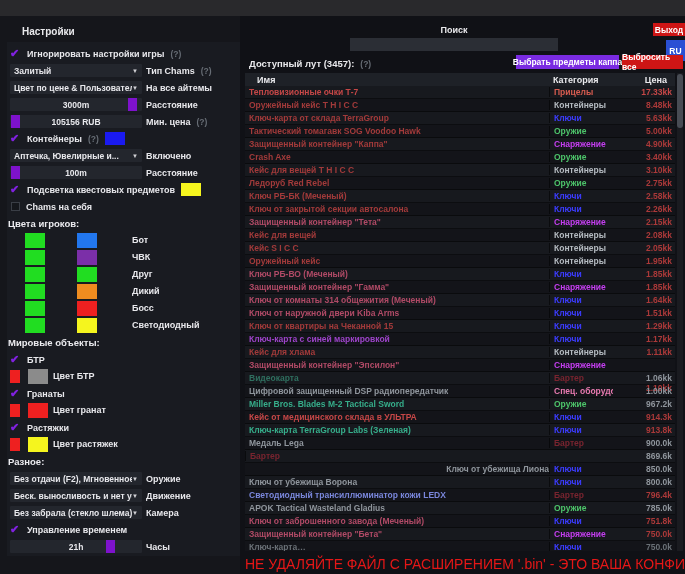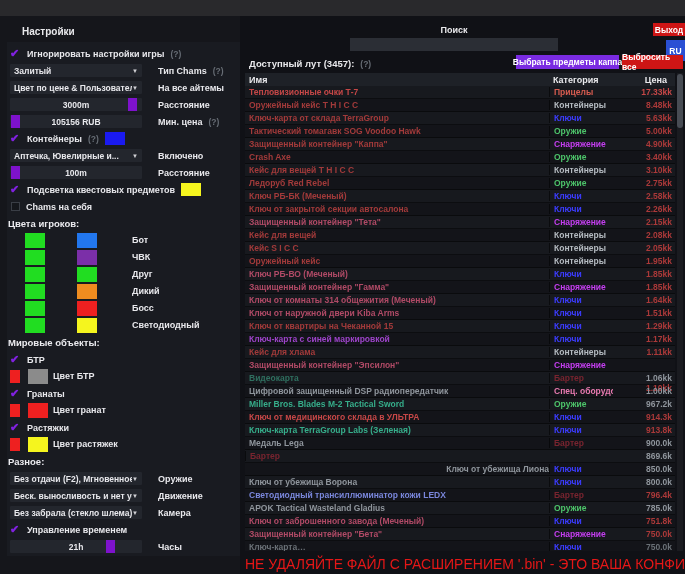--- a/index.html
+++ b/index.html
@@ -35,21 +35,21 @@
 
   .field {
     width:132px; height:13px; background:#23262d; border-radius:1px;
     display:flex; align-items:center; padding:0 4px; position:relative; flex:none;
   }
   .fval { font-size:8.5px; font-weight:bold; color:#e8e8ec; white-space:nowrap; overflow:hidden; }
   .arrow { margin-left:auto; font-size:6px; color:#d0d0d4; }
   .field.slider { justify-content:center; }
   .thumb { position:absolute; top:0; width:9px; height:13px; background:#7e12cc; }
   .sval { position:relative; font-size:8.5px; font-weight:bold; color:#e8e8ec; }
-  .flbl { font-size:9px; font-weight:bold; color:#e8e8ec; margin-left:16px; white-space:nowrap; }
+  .flbl { font-size:9px; font-weight:bold; color:#e8e8ec; margin-left:4px; white-space:nowrap; }
 
   .srow.colors2 .sw1 { position:absolute; left:18px; top:1px; width:20px; height:15px; }
   .srow.colors2 .sw2 { position:absolute; left:70px; top:1px; width:20px; height:15px; }
   .srow.colors2 .flbl { position:absolute; left:125px; top:3px; margin:0; }
   .srow.colorsW .sw1 { position:absolute; left:3px;  top:2px; width:10px; height:13px; }
   .srow.colorsW .sw2 { position:absolute; left:21px; top:1px; width:20px; height:15px; }
   .srow.colorsW .flbl { position:absolute; left:46px; top:3px; margin:0; }
 
   
   #search-label { left:350px; top:25px; width:208px; text-align:center; font-size:9px; font-weight:bold; color:#e9e9ec; }
@@ -63,21 +63,21 @@
   #loot-title-row { left:249px; top:58px; font-size:9.5px; font-weight:bold; color:#e9e9ec; }
   #loot-help { color:#676d75; font-size:8.5px; margin-left:6px; }
   #kappa-button { left:516px; top:55px; width:103px; height:14px; background:#7a2be2; font-size:8.5px; white-space:nowrap; }
   #drop-all-button { left:622px; top:55px; width:61px; height:14px; background:#ce1515; font-size:8.5px; }
 
   
   #loot-header {
     left:245px; top:73px; width:430px; height:13px; background:#1e2127;
     display:flex; align-items:center; font-size:9px; font-weight:bold; color:#e9e9ec;
   }
-  .hname { width:304px; padding-left:4px; }
+  .hname { width:304px; padding-left:12px; }
   .hcat  { flex:1; padding-left:4px; }
   .hprice{ width:62px; text-align:right; padding-right:8px; }
 
   #loot-rows { left:245px; top:86px; width:430px; height:465px; overflow:hidden; }
   .lrow {
     display:flex; align-items:center; height:13px; font-size:8.5px; font-weight:bold;
     background:#17191e; border-bottom:1px solid rgba(0,0,0,0.45);
   }
   .lrow.alt { background:#131419; }
   .lname { width:304px; padding-left:4px; white-space:nowrap; overflow:hidden; }
@@ -401,21 +401,21 @@
         <span class="lname" style="color: rgb(143, 149, 156);">Цифровой защищенный DSP радиопередатчик</span>
         <span class="lcat" style="color: rgb(232, 122, 176);">Спец. оборудование</span>
         <span class="lprice" style="color: rgb(143, 149, 156);">1.00kk</span>
       </div>
       <div class="lrow">
         <span class="lname" style="color: rgb(54, 173, 138);">Miller Bros. Blades M-2 Tactical Sword</span>
         <span class="lcat" style="color: rgb(77, 196, 106);">Оружие</span>
         <span class="lprice" style="color: rgb(143, 149, 156);">967.2k</span>
       </div>
       <div class="lrow alt">
-        <span class="lname" style="color: rgb(198, 71, 71);">Ключ от медицинского склада в УЛЬТРА</span>
+        <span class="lname" style="color: rgb(198, 71, 71);">Кейс от медицинского склада в УЛЬТРА</span>
         <span class="lcat" style="color: rgb(60, 60, 255);">Ключи</span>
         <span class="lprice" style="color: rgb(171, 57, 57);">914.3k</span>
       </div>
       <div class="lrow">
         <span class="lname" style="color: rgb(54, 173, 138);">Ключ-карта TerraGroup Labs (Зеленая)</span>
         <span class="lcat" style="color: rgb(60, 60, 255);">Ключи</span>
         <span class="lprice" style="color: rgb(171, 57, 57);">913.8k</span>
       </div>
       <div class="lrow alt">
         <span class="lname" style="color: rgb(143, 149, 156);">Медаль Lega</span>

